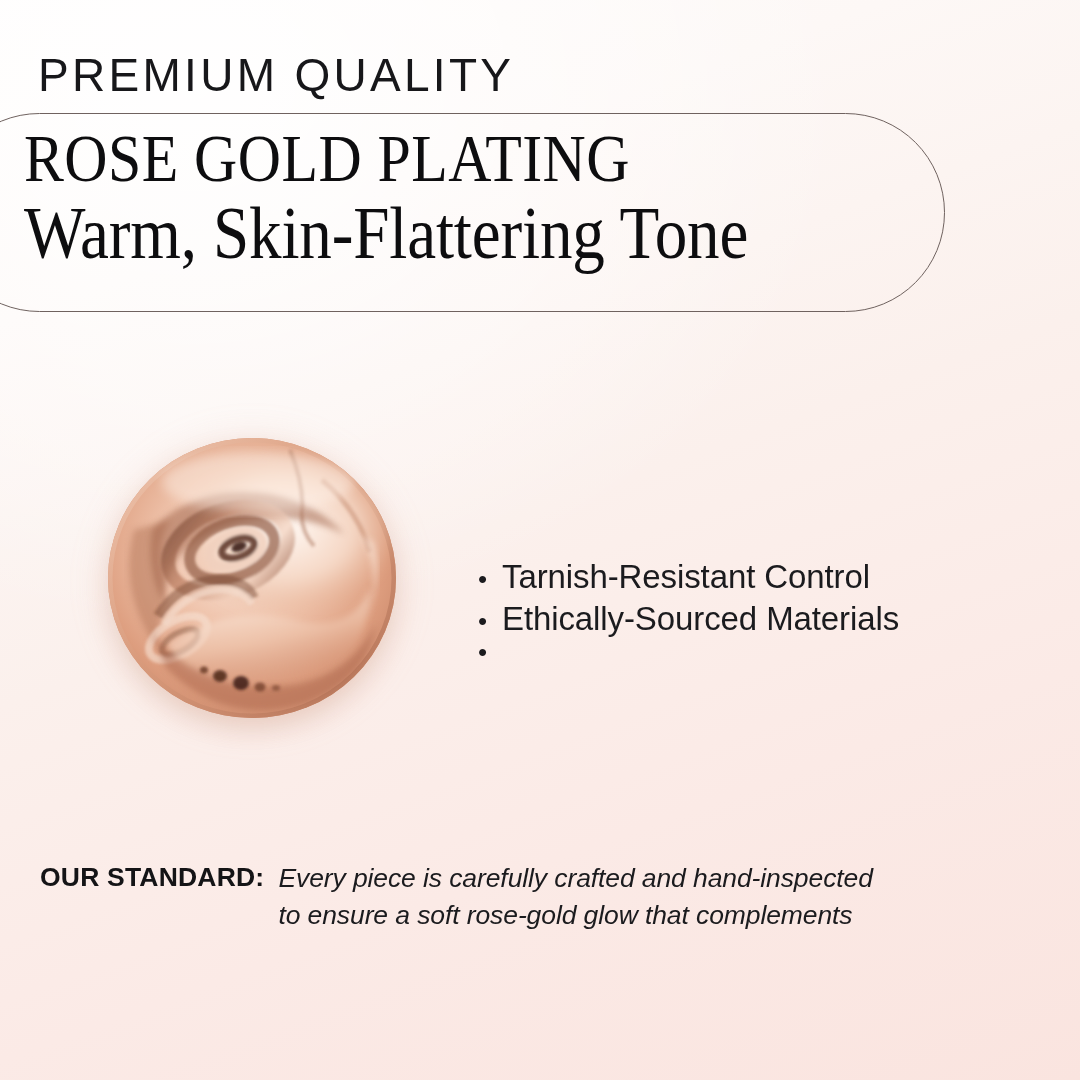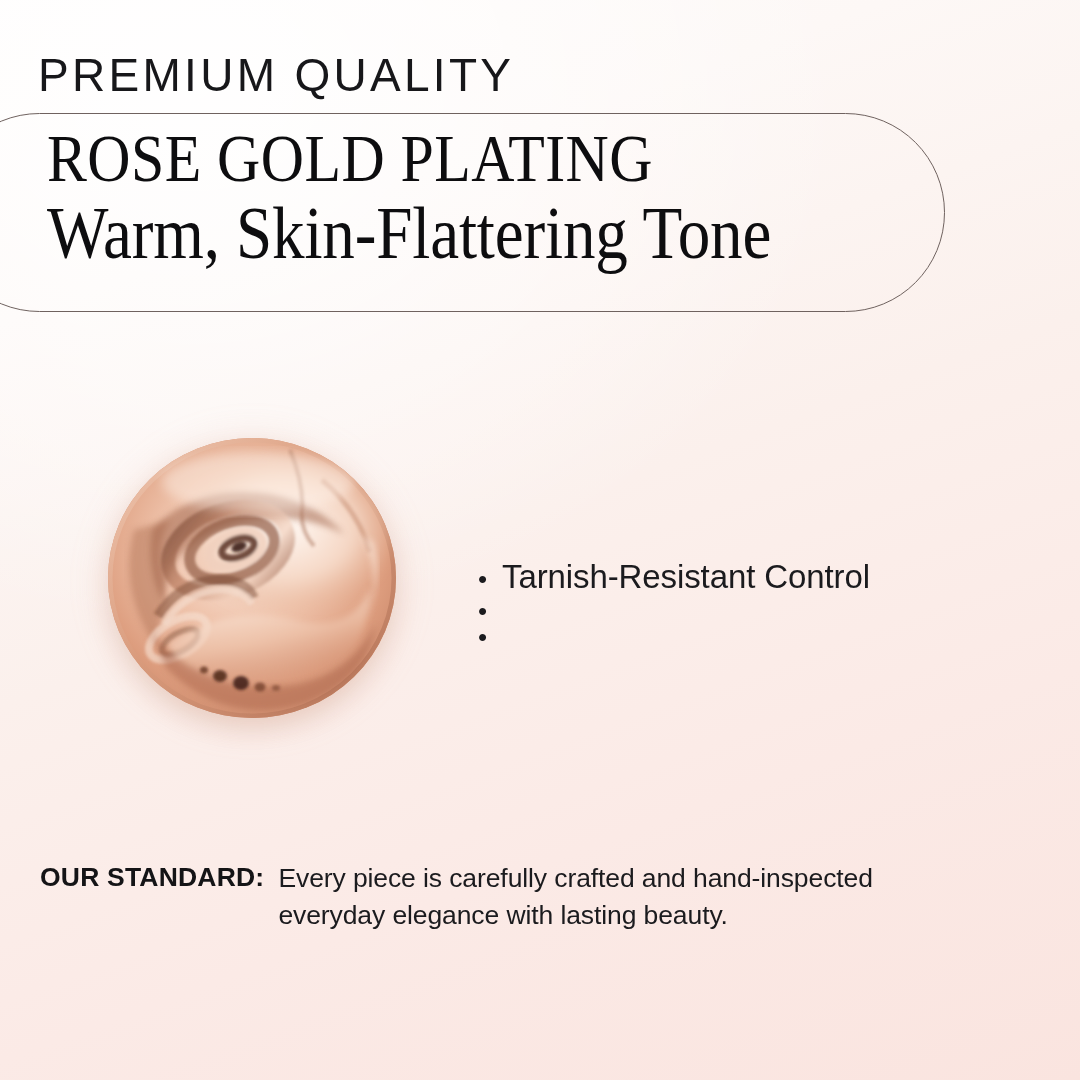--- a/index.html
+++ b/index.html
@@ -63,21 +63,21 @@
     width: 1005px;
     height: 199px;
     box-sizing: border-box;
     border: 1.3px solid #6f625f;
     border-radius: 120px;
     background: transparent;
   }
 
   .title-block {
     position: absolute;
-    left: 47px;
+    left: 24px;
     top: 126px;
     width: 900px;
   }
 
   .title-line {
     font-family: "Liberation Serif", serif;
     color: #0d0d0f;
     white-space: nowrap;
     line-height: 0.97;
     transform: scaleX(0.88);
@@ -169,20 +169,21 @@
     font-size: 26.5px;
     letter-spacing: 0.2px;
     color: #141416;
     white-space: nowrap;
     flex: 0 0 auto;
     padding-top: 2px;
     margin-right: 14px;
   }
   .standard-body {
     font-family: "Liberation Sans", sans-serif;
+    font-style: italic;
     font-size: 26.5px;
     line-height: 1.41;
     color: #1b1b1e;
     letter-spacing: -0.1px;
     max-width: 690px;
   }
   .standard-body p { margin: 0; }
 </style>
 </head>
 <body>
@@ -287,27 +288,28 @@
     </div>
   </div>
 
   <div class="bullets layer">
     <div class="bullet-row">
       <span class="bullet-dot">•</span>
       <span>Tarnish-Resistant Control</span>
     </div>
     <div class="bullet-row">
       <span class="bullet-dot">•</span>
+      <span>Ethically-Sourced Materials</span>
     </div>
     <div class="bullet-row">
       <span class="bullet-dot">•</span>
     </div>
   </div>
 
   <div class="standard layer">
     <div class="standard-label">OUR STANDARD:</div>
     <div class="standard-body">
       <p>Every piece is carefully crafted and hand-inspected</p>
-      <p>everyday elegance with lasting beauty.</p>
+      <p>to ensure a soft rose-gold glow that complements</p>
     </div>
   </div>
 
 </div>
 
 </body></html>

